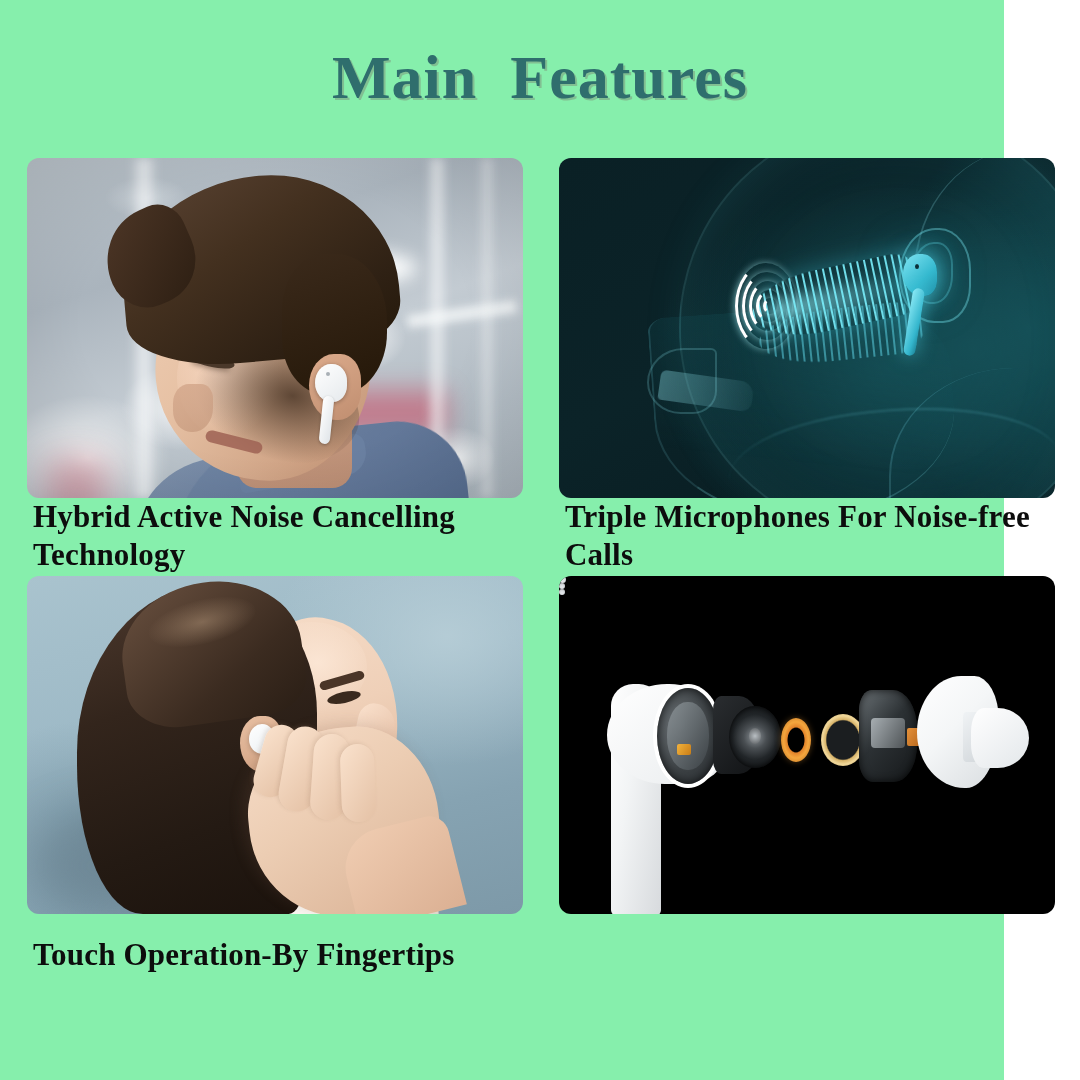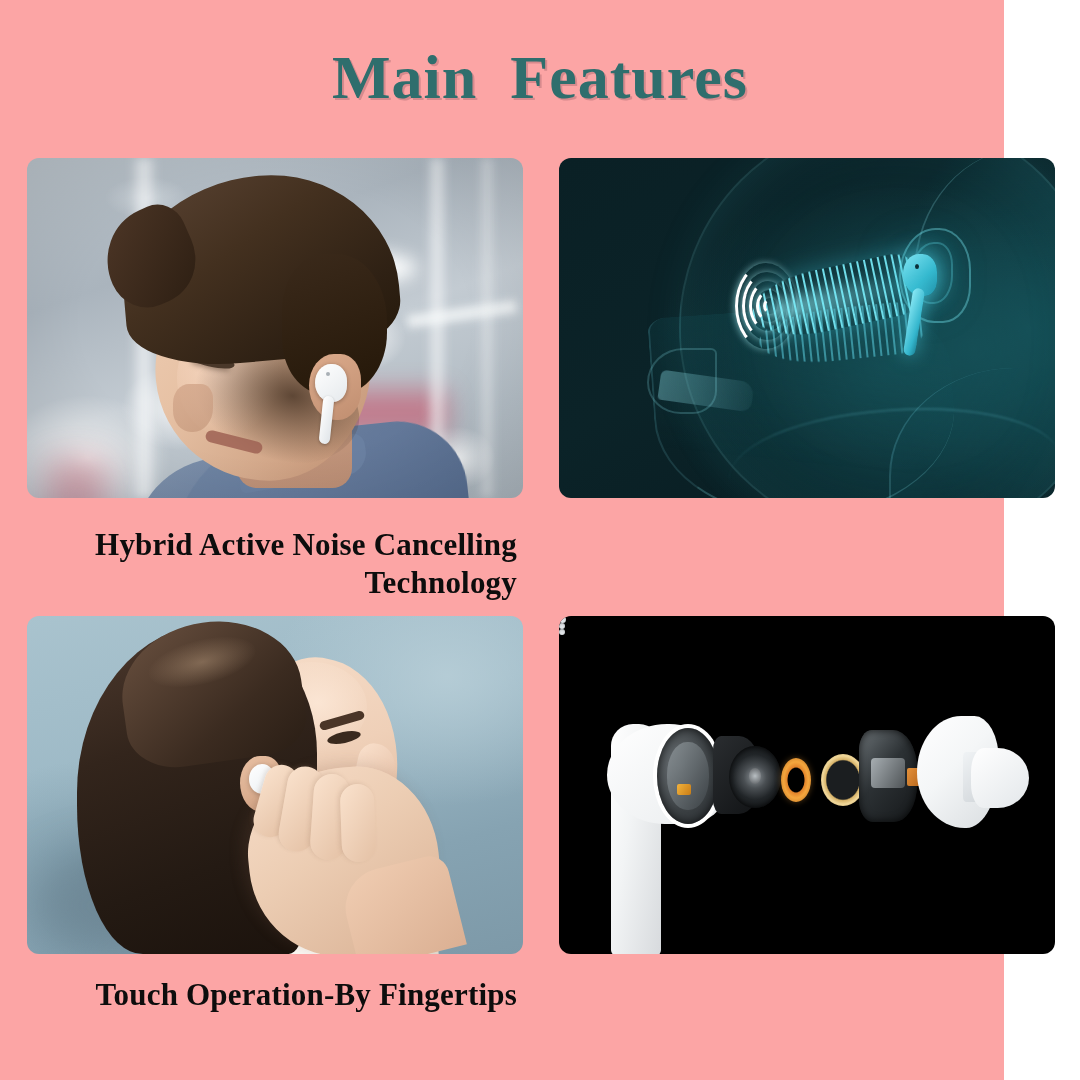--- a/index.html
+++ b/index.html
@@ -9,21 +9,21 @@
     height: 1080px;
     background: #ffffff;
     font-family: "Liberation Serif", serif;
     overflow: hidden;
   }
 
   .page {
     position: relative;
     width: 1004px;
     height: 1080px;
-    background: #fca5a5;
+    background: #86efac;
   }
 
   
   .title-wrap {
     position: absolute;
     top: 42px; left: 0; width: 1080px;
     text-align: center;
   }
   .title {
     display: inline-block;
@@ -41,40 +41,40 @@
   .grid {
     position: absolute;
     top: 158px; left: 27px;
     width: 1028px;
     display: grid;
     grid-template-columns: 496px 496px;
     column-gap: 36px;
     row-gap: 0px;
   }
   .cell { width: 496px; }
-  .cell.row2 { margin-top: 14px; }
+  .cell.row2 { margin-top: 2px; }
 
   .photo {
     position: relative;
     width: 496px;
     height: 340px;
     border-radius: 12px;
     overflow: hidden;
     background: #cfd6da;
   }
   .cell.row2 .photo { height: 338px; }
 
   .caption {
     font-family: "Liberation Serif", serif;
     font-weight: bold;
     font-size: 31px;
     line-height: 38px;
     color: #0d0d0d;
-    text-align: right;
-    padding: 28px 6px 0 6px;
+    text-align: left;
+    padding: 0 6px 0 6px;
     letter-spacing: 0.2px;
   }
   .caption.single { padding-top: 22px; }
 
   
   .p1 {
     background:
       radial-gradient(ellipse 120px 90px at 60px 300px, rgba(255,255,255,.85), rgba(255,255,255,0) 70%),
       radial-gradient(ellipse 80px 60px at 150px 250px, rgba(255,255,255,.75), rgba(255,255,255,0) 70%),
       radial-gradient(ellipse 70px 50px at 330px 180px, rgba(255,255,255,.9), rgba(255,255,255,0) 70%),
@@ -614,20 +614,21 @@
           <div class="arc a3"></div>
           <div class="arc a4"></div>
           <div class="arc a5"></div>
         </div>
         <div class="ear2"></div>
         <div class="ear2-inner"></div>
         <div class="bud2-head"></div>
         <div class="bud2-dot"></div>
         <div class="bud2-stem"></div>
       </div>
+      <div class="caption">Triple Microphones For Noise-free Calls</div>
     </div>
 
     <div class="cell row2">
       <div class="photo p3">
         <div class="bg-blur"></div>
         <div class="shoulder"></div>
         <div class="collar3b"></div>
         <div class="collar3"></div>
         <div class="face3"></div>
         <div class="forehead"></div>

